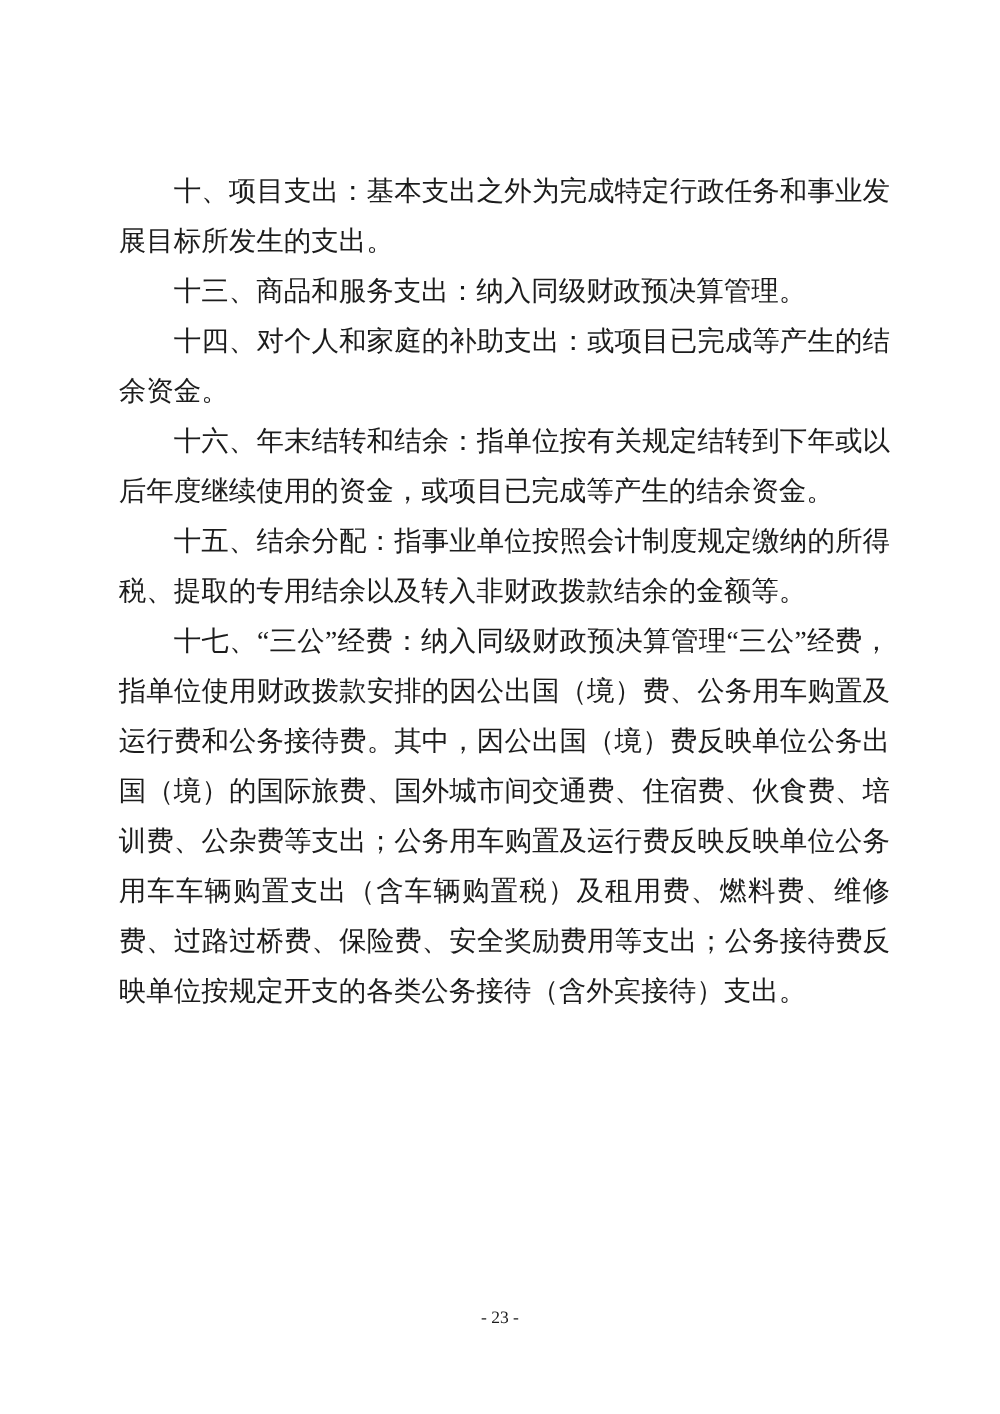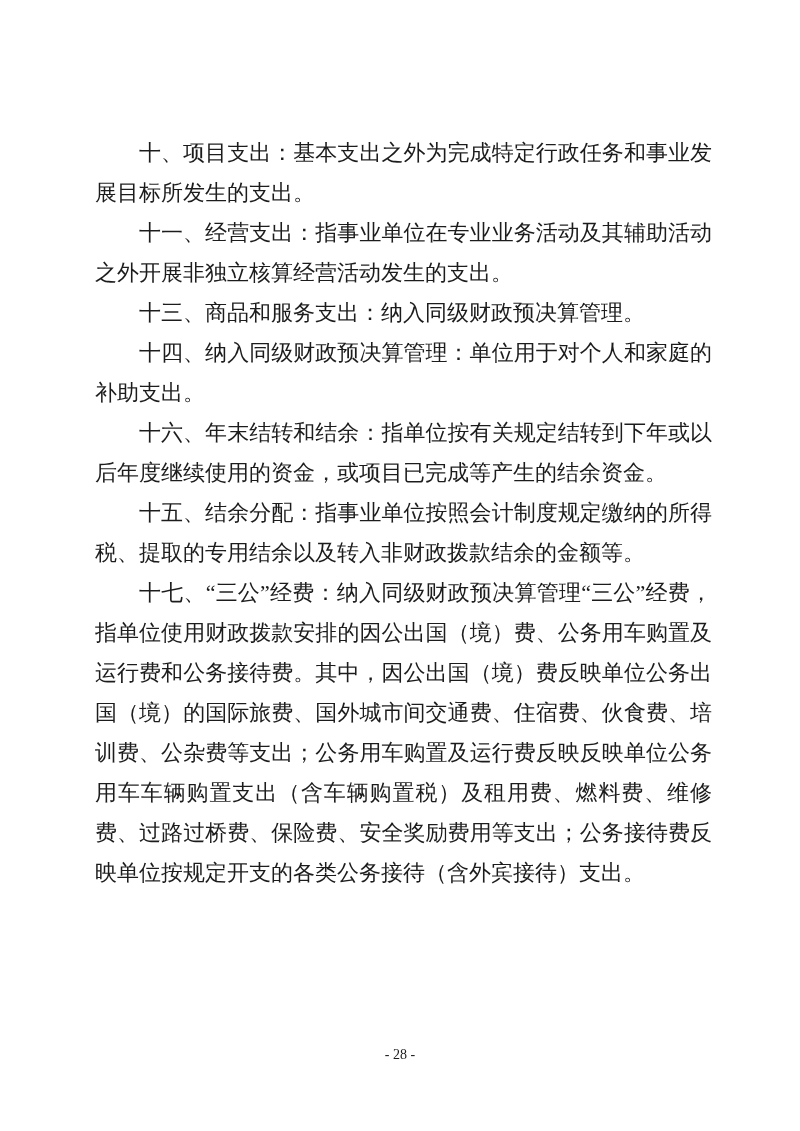--- a/index.html
+++ b/index.html
@@ -51,23 +51,22 @@
     color: #1c1c1c;
   }
 </style>
 </head>
 <body>
 
 <div class="page">
 
   <div class="text-block">
     <p>十、项目支出：基本支出之外为完成特定行政任务和事业发展目标所发生的支出。</p>
-    <p>十一、经营支出：指事业单位在专业业务活动及其辅助活动之外开展非独立核算经营活动发生的支出。</p>
     <p>十三、商品和服务支出：纳入同级财政预决算管理。</p>
-    <p>十四、纳入同级财政预决算管理：单位用于对个人和家庭的补助支出。</p>
+    <p>十四、对个人和家庭的补助支出：或项目已完成等产生的结余资金。</p>
     <p>十六、年末结转和结余：指单位按有关规定结转到下年或以后年度继续使用的资金，或项目已完成等产生的结余资金。</p>
     <p>十五、结余分配：指事业单位按照会计制度规定缴纳的所得税、提取的专用结余以及转入非财政拨款结余的金额等。</p>
     <p>十七、“三公”经费：纳入同级财政预决算管理“三公”经费，指单位使用财政拨款安排的因公出国（境）费、公务用车购置及运行费和公务接待费。其中，因公出国（境）费反映单位公务出国（境）的国际旅费、国外城市间交通费、住宿费、伙食费、培训费、公杂费等支出；公务用车购置及运行费反映反映单位公务用车车辆购置支出（含车辆购置税）及租用费、燃料费、维修费、过路过桥费、保险费、安全奖励费用等支出；公务接待费反映单位按规定开支的各类公务接待（含外宾接待）支出。</p>
   </div>
 
-  <div class="page-footer">- 28 -</div>
+  <div class="page-footer">- 23 -</div>
 
 </div>
 
 </body></html>

